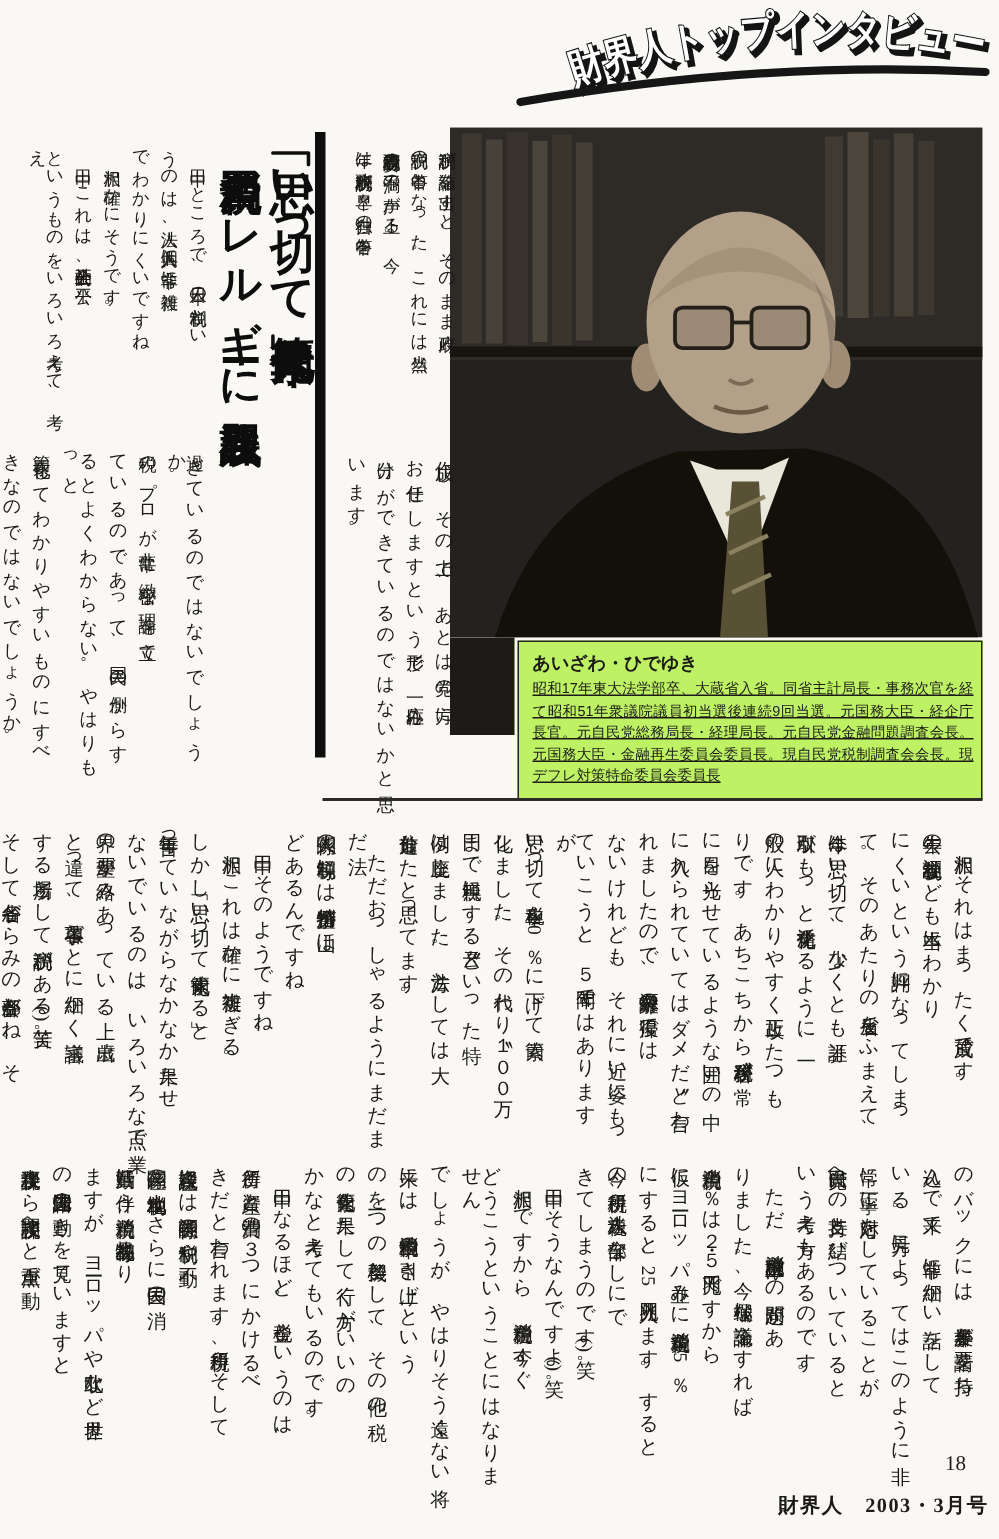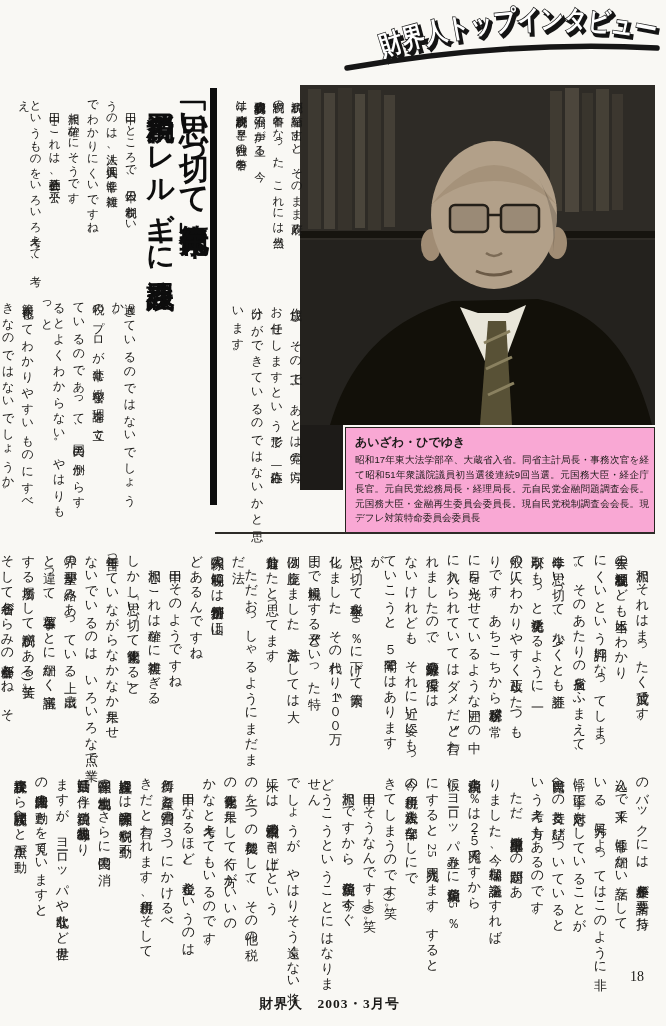--- a/index.html
+++ b/index.html
@@ -27,28 +27,28 @@
   .headline-bar { position:absolute; left:210px; top:88px; width:7px; height:417px; background:#0e0e0e; }
   .headline { left:137px; top:91px; width:72px; height:414px;
     font-family:"Liberation Sans","DejaVu Sans",sans-serif; font-weight:800; color:#0d0d0d; }
   .headline .hl1 { font-size:30px; margin-left:5px; letter-spacing:1px; }
   .headline .hl2 { font-size:28px; margin-left:4px; letter-spacing:1px; }
   
   .photo { position:absolute; left:300px; top:85px; width:355px; height:340px; }
   .photo-sliver { position:absolute; left:300px; top:425px; width:43px; height:65px; background:#1d1b18; }
   .caption {
     position:absolute; left:345px; top:427px; width:310px; height:106px; box-sizing:border-box;
-    background:#f9a8d4; border:1.5px solid #26241f; padding:6px 5px 5px 9px;
+    background:#bef264; border:1.5px solid #26241f; padding:6px 5px 5px 9px;
     font-family:"Liberation Sans","DejaVu Sans",sans-serif;
   }
   .caption .cap-name { font-size:12px; font-weight:bold; margin-bottom:2px; }
-  .caption .cap-body { font-size:9.6px; line-height:1.52; text-align:justify; }
+  .caption .cap-body { font-size:9.6px; line-height:1.52; text-align:justify;text-decoration:underline; }
   .rule { position:absolute; left:215px; top:532px; width:440px; height:2px; background:#2d2b27; }
   
-  .footer { position:absolute; left:0; top:995px; width:659px; text-align:center;
+  .footer { position:absolute; left:0; top:995px; width:659px; text-align:right;
     font-size:13.5px; font-weight:bold; letter-spacing:1px; }
   .pagenum { position:absolute; left:630px; top:969px; font-size:14px;
     font-family:"Liberation Serif","DejaVu Serif",serif; }
   .banner { position:absolute; left:325px; top:2px; width:338px; height:74px; }
 </style>
 </head>
 <body>
 
 <div class="page">
 

